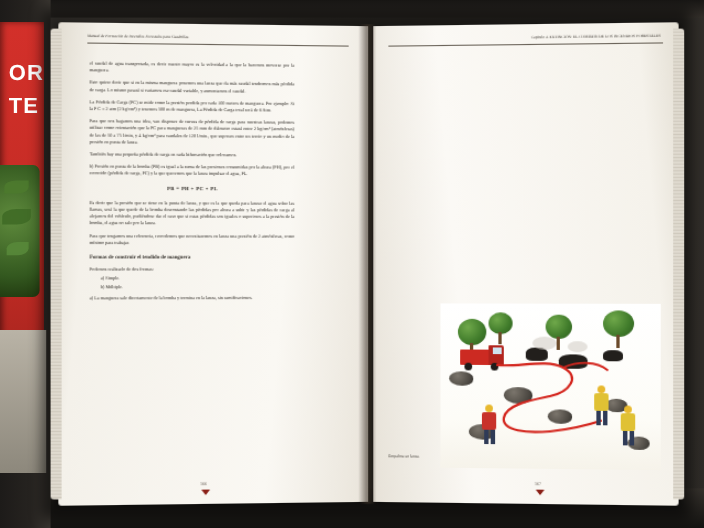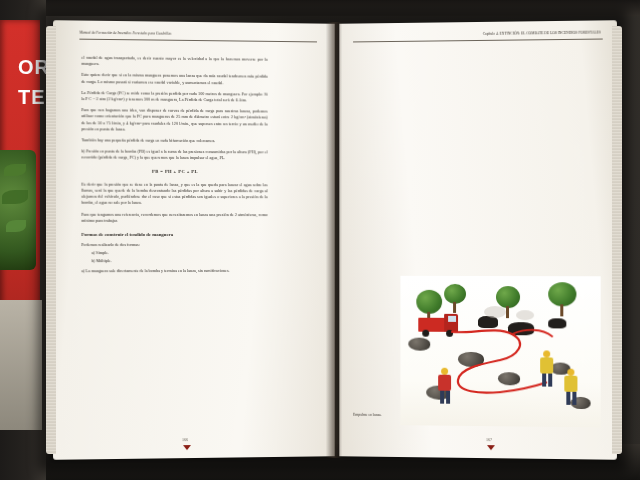--- a/index.html
+++ b/index.html
@@ -38,21 +38,21 @@
   }
   
   .left-poster {
     position: absolute;
     left: 0; top: 20px; width: 40px; height: 400px;
     background: linear-gradient(180deg, #d3302a 0%, #c22b24 55%, #8d1f1a 100%);
     box-shadow: 2px 0 6px rgba(0,0,0,.5) inset;
   }
   .left-poster .pw {
     position: absolute;
-    left: 18px; width: 36px;
+    left: 8px; width: 36px;
     color: #fff;
     font-family: "Liberation Sans", sans-serif;
     font-weight: bold;
     font-size: 20px;
     letter-spacing: 1px;
     line-height: 22px;
   }
   .left-green {
     position: absolute;
     left: 0; top: 150px; width: 36px; height: 120px;

